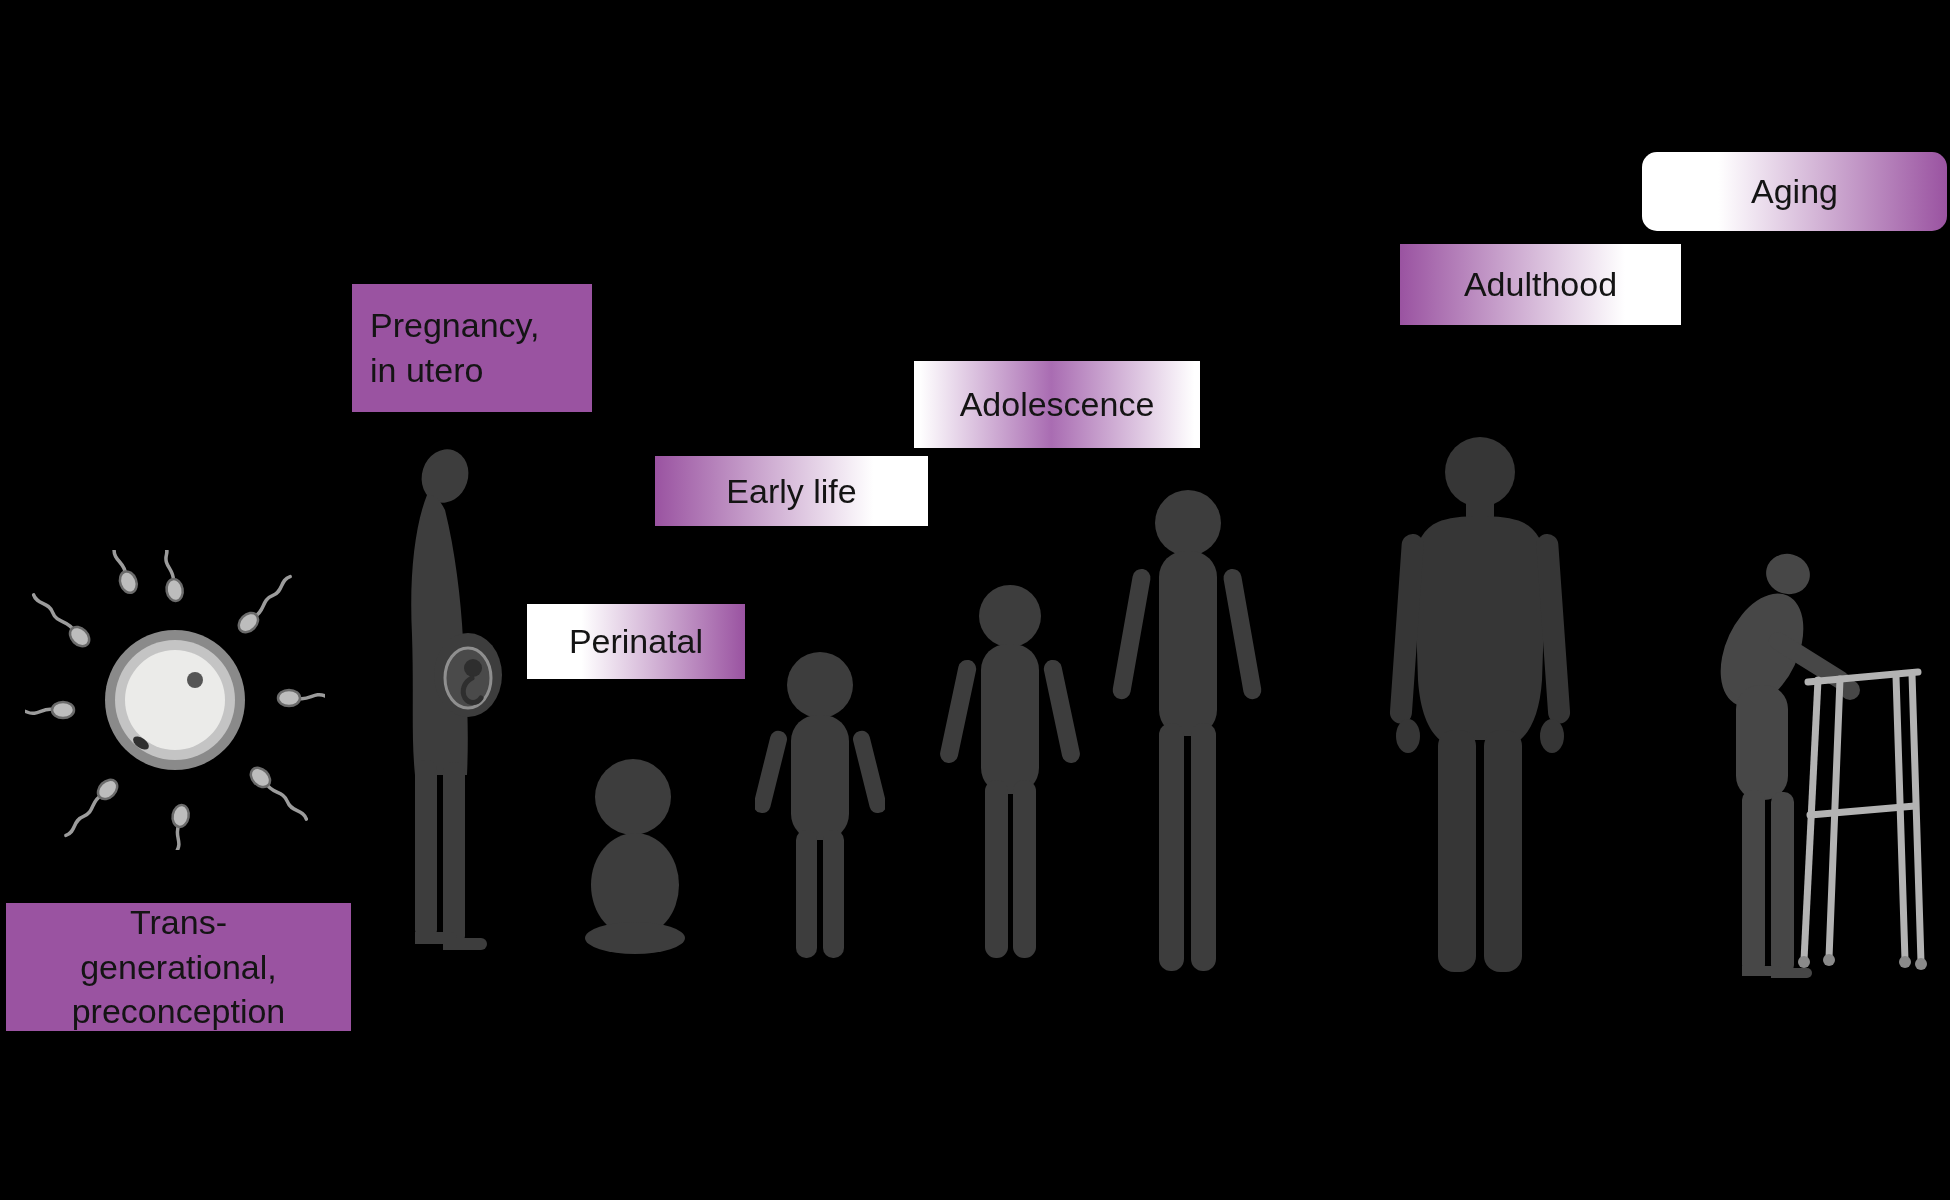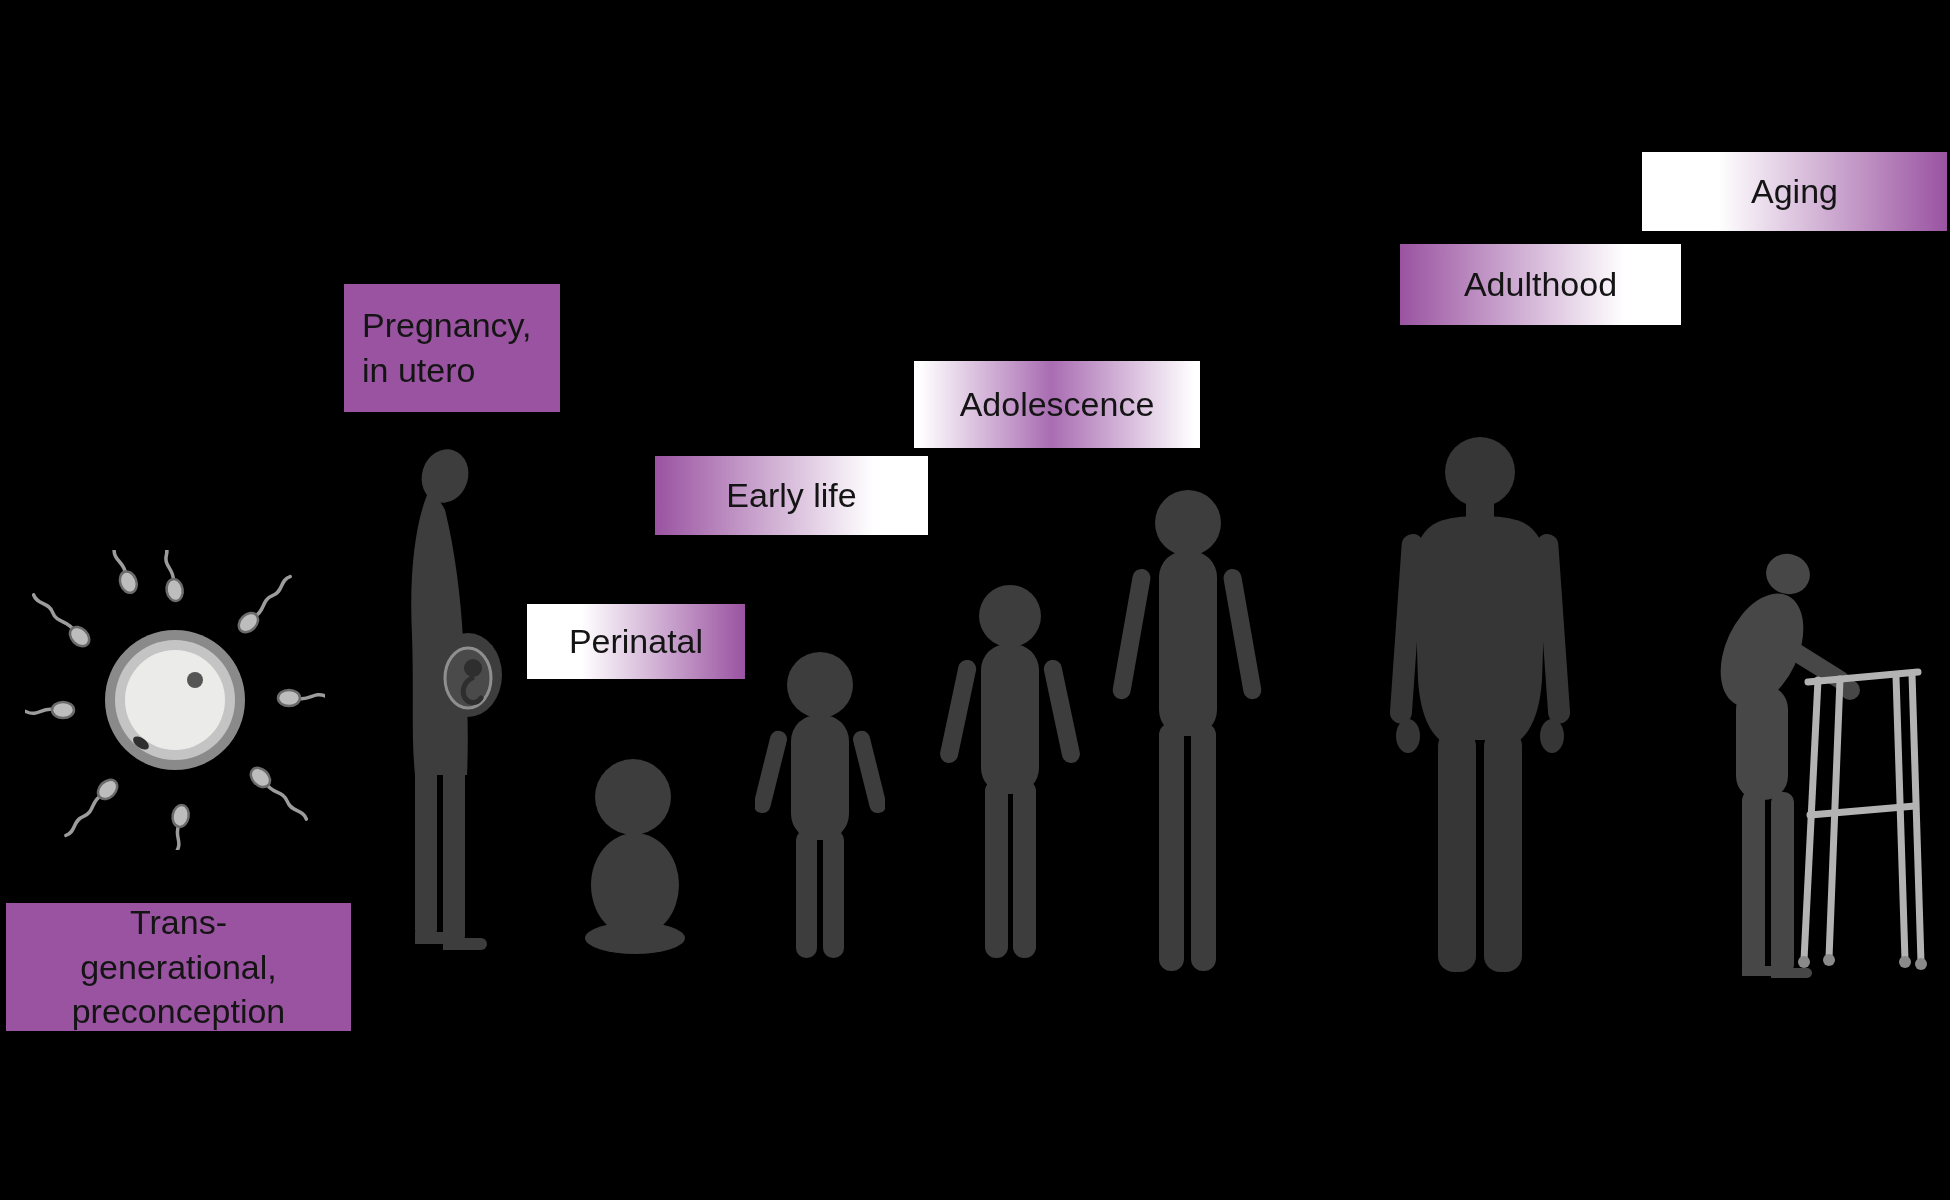--- a/index.html
+++ b/index.html
@@ -42,32 +42,32 @@
 </style>
 </head>
 <body>
 
 <div class="canvas">
 
   <div class="stage-label box-solid" style="left:6px;top:903px;width:345px;height:128px;">Trans-
 generational,
 preconception</div>
 
-  <div class="stage-label box-solid align-left" style="left:344px;top:284px;width:216px;height:128px;">Pregnancy,
+  <div class="stage-label box-solid align-left" style="left:352px;top:284px;width:240px;height:128px;">Pregnancy,
 in utero</div>
 
   <div class="stage-label box-grad-wp" style="left:527px;top:604px;width:218px;height:75px;">Perinatal</div>
 
-  <div class="stage-label box-grad-pw" style="left:655px;top:456px;width:273px;height:79px;">Early life</div>
+  <div class="stage-label box-grad-pw" style="left:655px;top:456px;width:273px;height:70px;">Early life</div>
 
   <div class="stage-label box-grad-center" style="left:914px;top:361px;width:286px;height:87px;">Adolescence</div>
 
   <div class="stage-label box-grad-pw" style="left:1400px;top:244px;width:281px;height:81px;">Adulthood</div>
 
-  <div class="stage-label box-grad-wp" style="left:1642px;top:152px;width:305px;height:79px;">Aging</div>
+  <div class="stage-label box-grad-wp" style="left:1642px;top:152px;width:305px;height:79px;border-radius:15px;">Aging</div>
 
   <div class="figure" style="left:25px;top:550px;">
     <svg viewBox="0 0 300 300" width="300" height="300">
       <defs>
         <g id="sperm">
           <path class="sperm-tail" d="M0,10 C-4,22 7,27 2,38 C-3,49 8,54 3,64"></path>
           <ellipse class="sperm-head" cx="0" cy="2" rx="8" ry="11"></ellipse>
         </g>
       </defs>
       <circle class="egg-corona" cx="150" cy="150" r="70"></circle>

